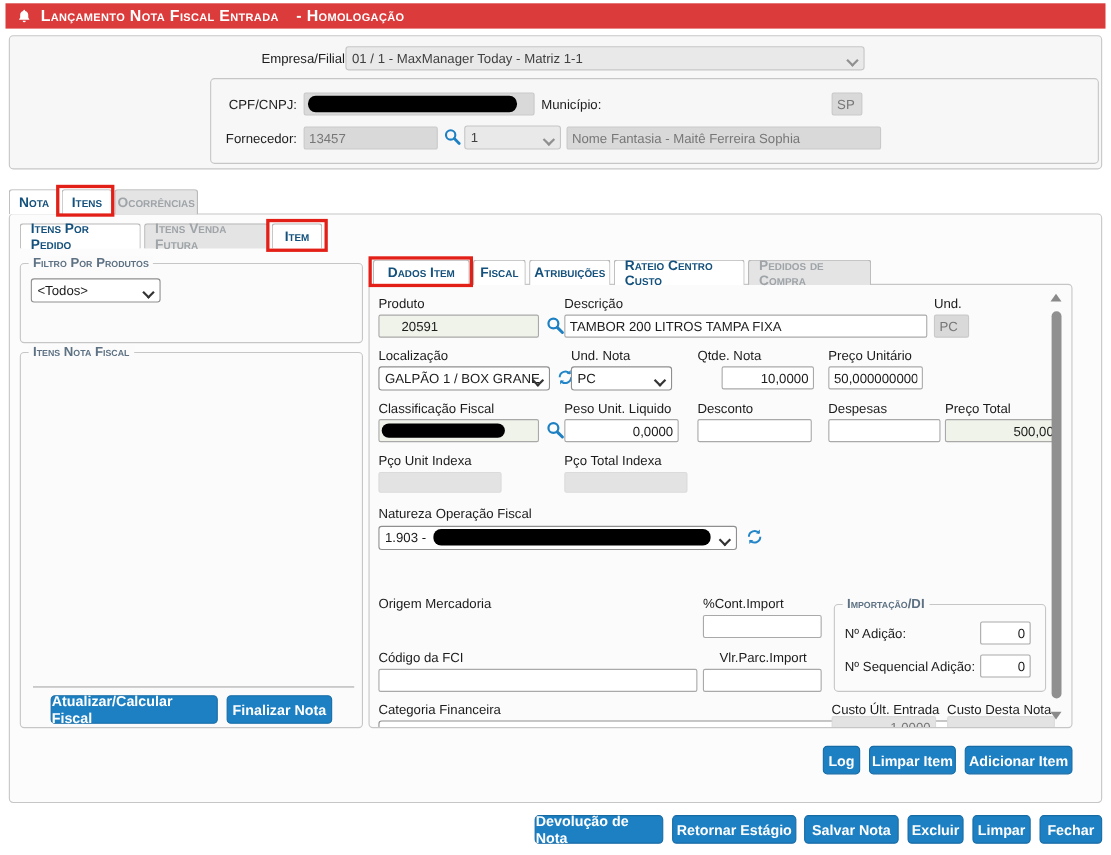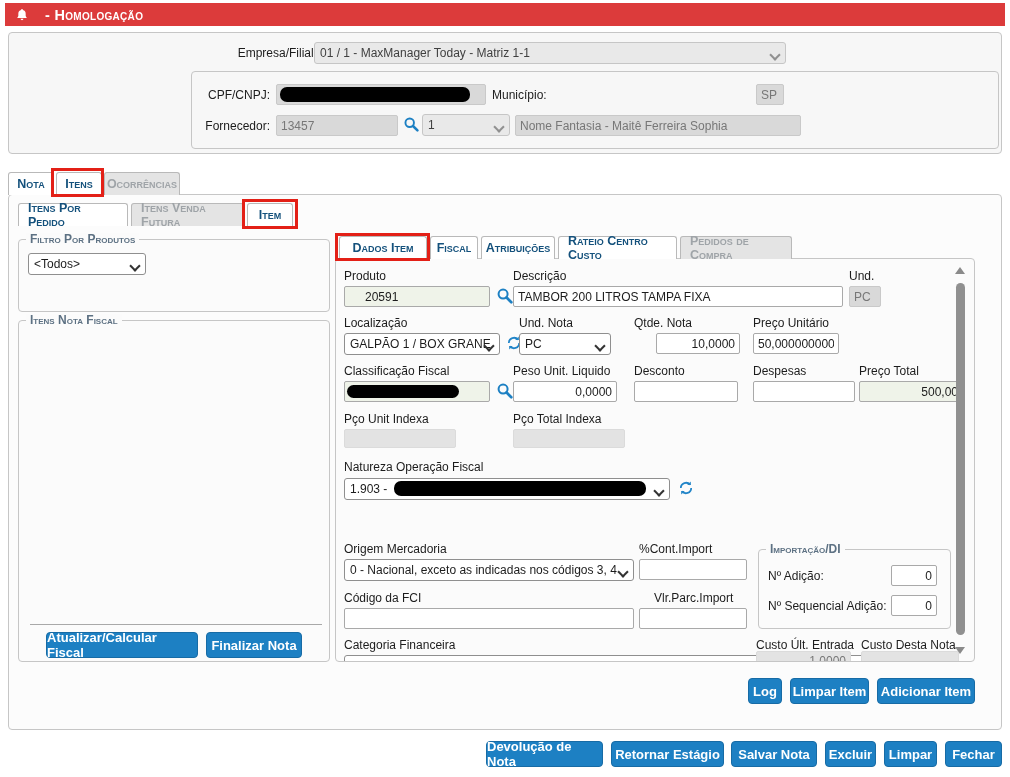--- a/index.html
+++ b/index.html
@@ -57,20 +57,21 @@
 
 <div id="screen">
 
   <div class="abs titlebar" style="left:5px;top:3px;width:1000px;height:23px;">
     <span style="display:flex;">
       <svg width="14" height="14" viewBox="0 0 16 16">
           <path d="M8 1a1 1 0 0 1 1 1v.4a4.3 4.3 0 0 1 3.2 4.1V9l1.3 2.3H2.5L3.8 9V6.5A4.3 4.3 0 0 1 7 2.4V2a1 1 0 0 1 1-1z" fill="#fff"></path>
           <path d="M6.4 12.3a1.6 1.6 0 0 0 3.2 0z" fill="#fff"></path>
         </svg>
     </span>
+    <span>Lançamento Nota Fiscal Entrada</span>
     <span class="suffix">- Homologação</span>
   </div>
 
   <div class="abs panel" style="left:8px;top:32px;width:994px;height:122px;">
     <div class="abs lbl r" style="left:142px;top:13px;width:166px;">Empresa/Filial:</div>
     <div class="abs sel dis" style="left:305px;top:9px;width:472px;">
       <span>01 / 1 - MaxManager Today - Matriz 1-1</span>
         <span class="chev"></span>
     </div>
 
@@ -197,24 +198,20 @@
     <span class="abs" style="left:342px;top:221px;">
       <svg width="16" height="16" viewBox="0 0 16 16">
           <path d="M13.2 8a5.2 5.2 0 0 1-9.3 3.2" fill="none" stroke="#2285c8" stroke-width="1.8"></path>
           <path d="M2.8 8a5.2 5.2 0 0 1 9.3-3.2" fill="none" stroke="#2285c8" stroke-width="1.8"></path>
           <path d="M12.8 1.4v3.6H9.2z" fill="#2285c8"></path>
           <path d="M3.2 14.6V11h3.6z" fill="#2285c8"></path>
         </svg>
     </span>
 
     <div class="abs lbl" style="left:8px;top:283px;">Origem Mercadoria</div>
-    <div class="abs sel" style="left:8px;top:300px;width:290px;">
-      <span>0 - Nacional, exceto as indicadas nos códigos 3, 4</span>
-        <span class="chev"></span>
-    </div>
     <div class="abs lbl" style="left:303px;top:283px;">%Cont.Import</div>
     <input class="abs inp" style="left: 303px; top: 300px; width: 108px;" value="">
 
     <div class="abs fs" style="left:422px;top:290px;width:193px;height:80px;"></div>
     <div class="abs legend" style="left:430px;top:284px;background:#fbfbfb;">Importação/DI</div>
     <div class="abs lbl" style="left:432px;top:310px;">Nº Adição:</div>
     <input class="abs inp num" style="left: 555px; top: 306px; width: 46px;" value="0">
     <div class="abs lbl" style="left:432px;top:340px;">Nº Sequencial Adição:</div>
     <input class="abs inp num" style="left: 555px; top: 336px; width: 46px;" value="0">
 

